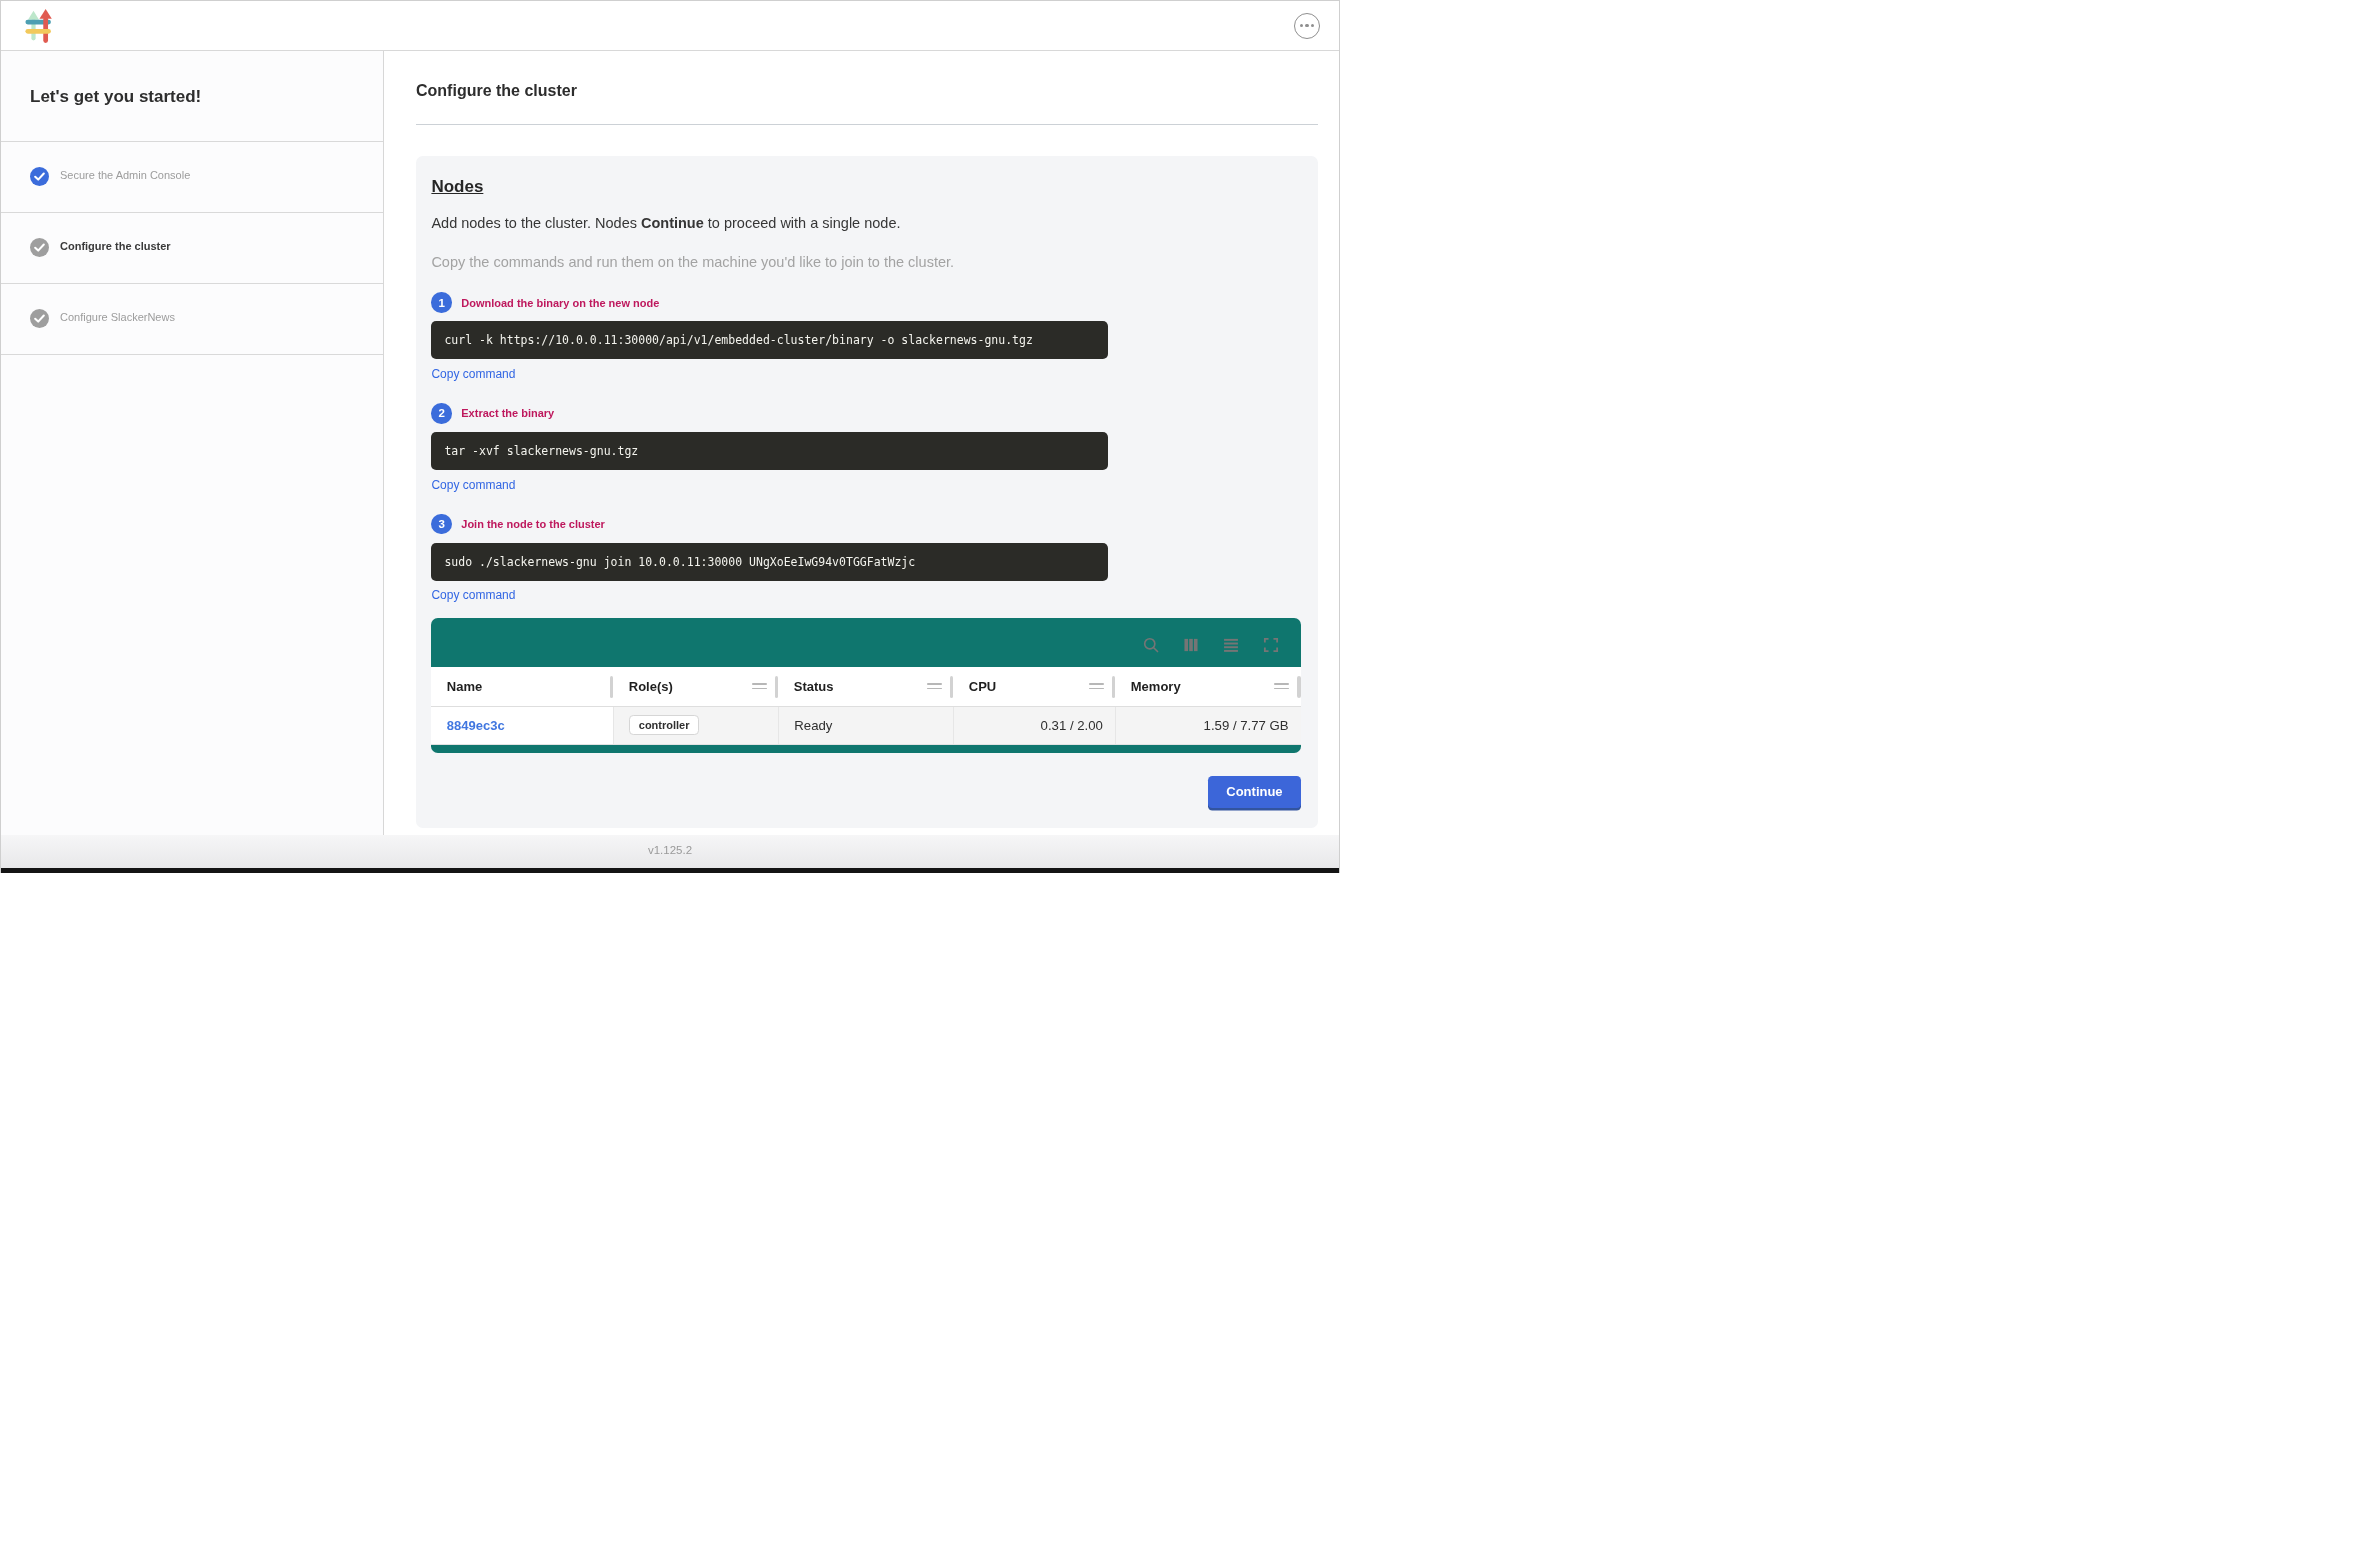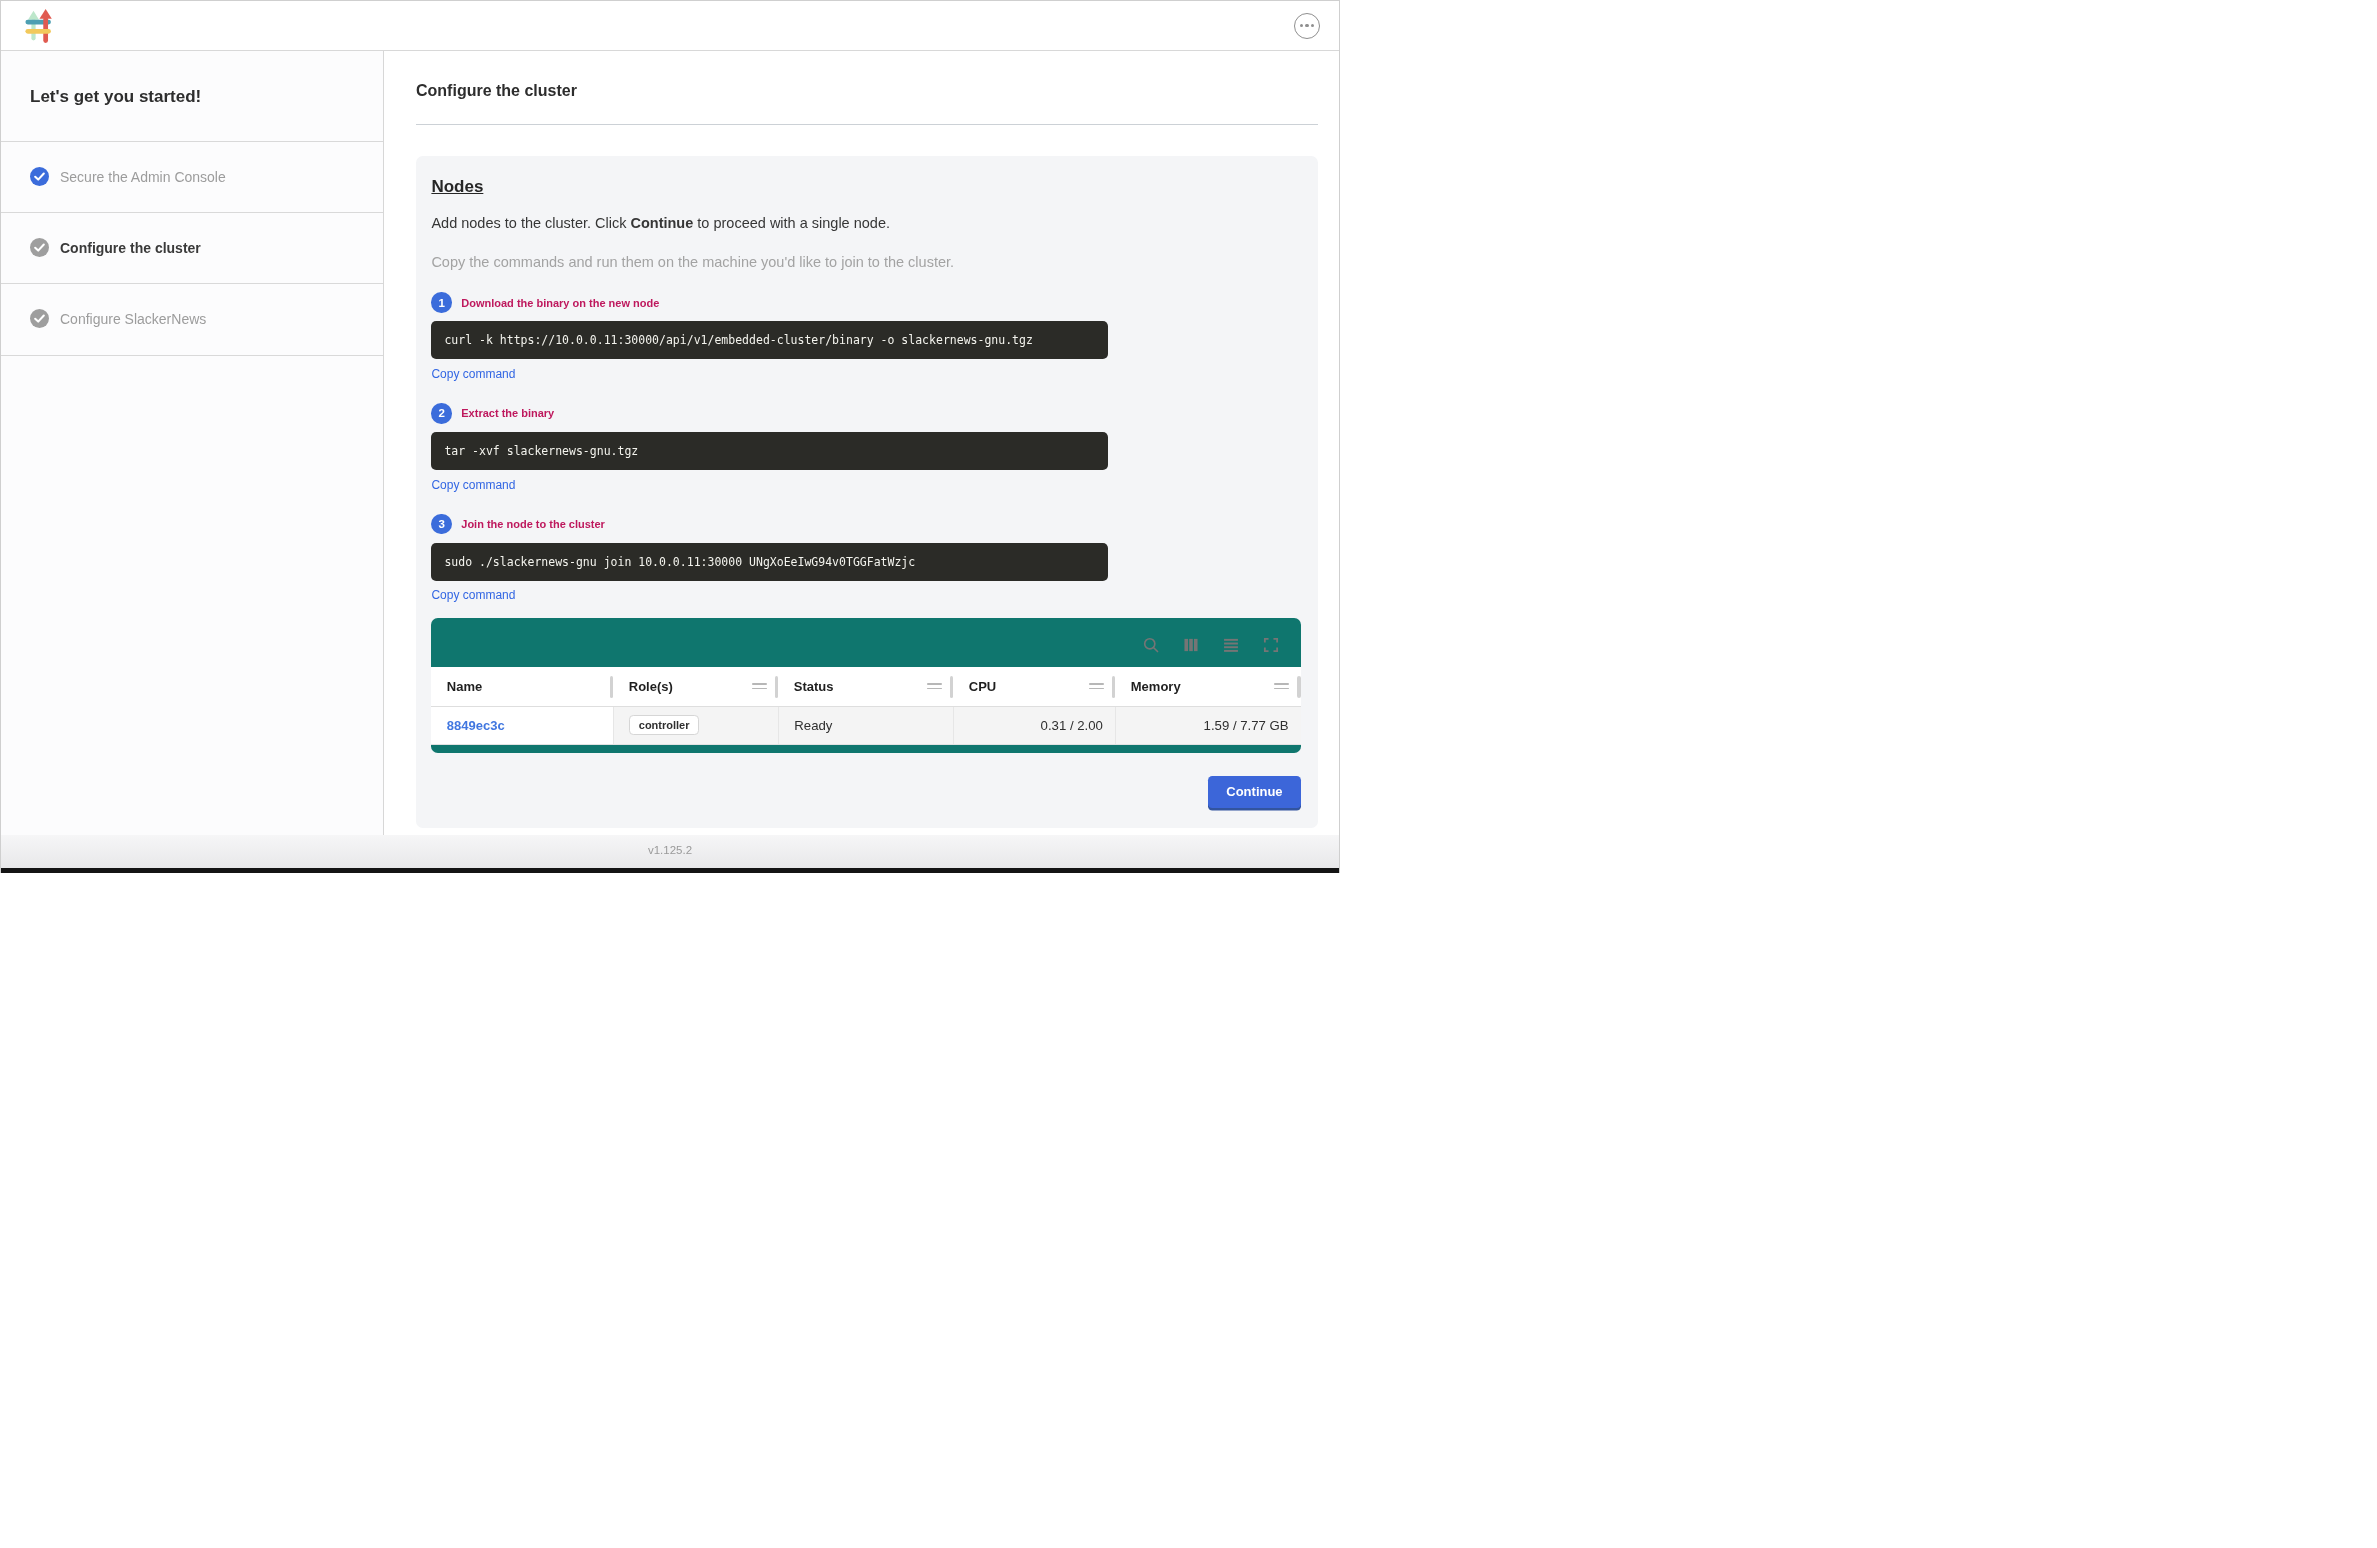--- a/index.html
+++ b/index.html
@@ -37,21 +37,21 @@
   }
   .sidebar-title {
     font-size:17px; font-weight:700; color:#2e2e2e;
     padding:36px 34px 34px 29px;
     border-bottom:0.9px solid #d9d9d9;
   }
   .side-item {
     display:flex; align-items:flex-start; gap:11px;
     padding:26px 47px 26px 29px;
     border-bottom:0.9px solid #d9d9d9;
-    font-size:14px; color:#9c9c9c; line-height:1.3;
+    font-size:11px; color:#9c9c9c; line-height:1.3;
   }
   .side-item .ck { flex:0 0 19px; margin-top:-0.9px; }
   .side-item.active { color:#3a3a3a; font-weight:700; }
 
   
   .main { flex:1 1 auto; background:#fff; padding:31px 21.4px 0 32px; overflow:hidden; }
   .page-title { font-size:16px; font-weight:700; color:#2d2d2d; }
   .title-rule { border:none; border-top:1.7px solid #ccd1d6; margin:24px 0 0 0; }
 
   
@@ -207,21 +207,21 @@
 
   </div>
 
   <div class="main">
     <div class="page-title">Configure the cluster</div>
     <hr class="title-rule">
 
     <div class="card">
       <div class="card-title">Nodes</div>
 
-      <div class="card-desc"><span>Add nodes to the cluster. Click </span><b>Continue</b><span> to proceed with a single node.</span></div>
+      <div class="card-desc"><span>Add nodes to the cluster. Nodes </span><b>Continue</b><span> to proceed with a single node.</span></div>
 
       <div class="card-note">Copy the commands and run them on the machine you'd like to join to the cluster.</div>
 
       <div class="step">
         <div class="step-head">
           <span class="step-num">1</span>
           <span class="step-title">Download the binary on the new node</span>
         </div>
         <div class="code-block">curl -k https://10.0.0.11:30000/api/v1/embedded-cluster/binary -o slackernews-gnu.tgz</div>
         <a class="copy-link">Copy command</a>

